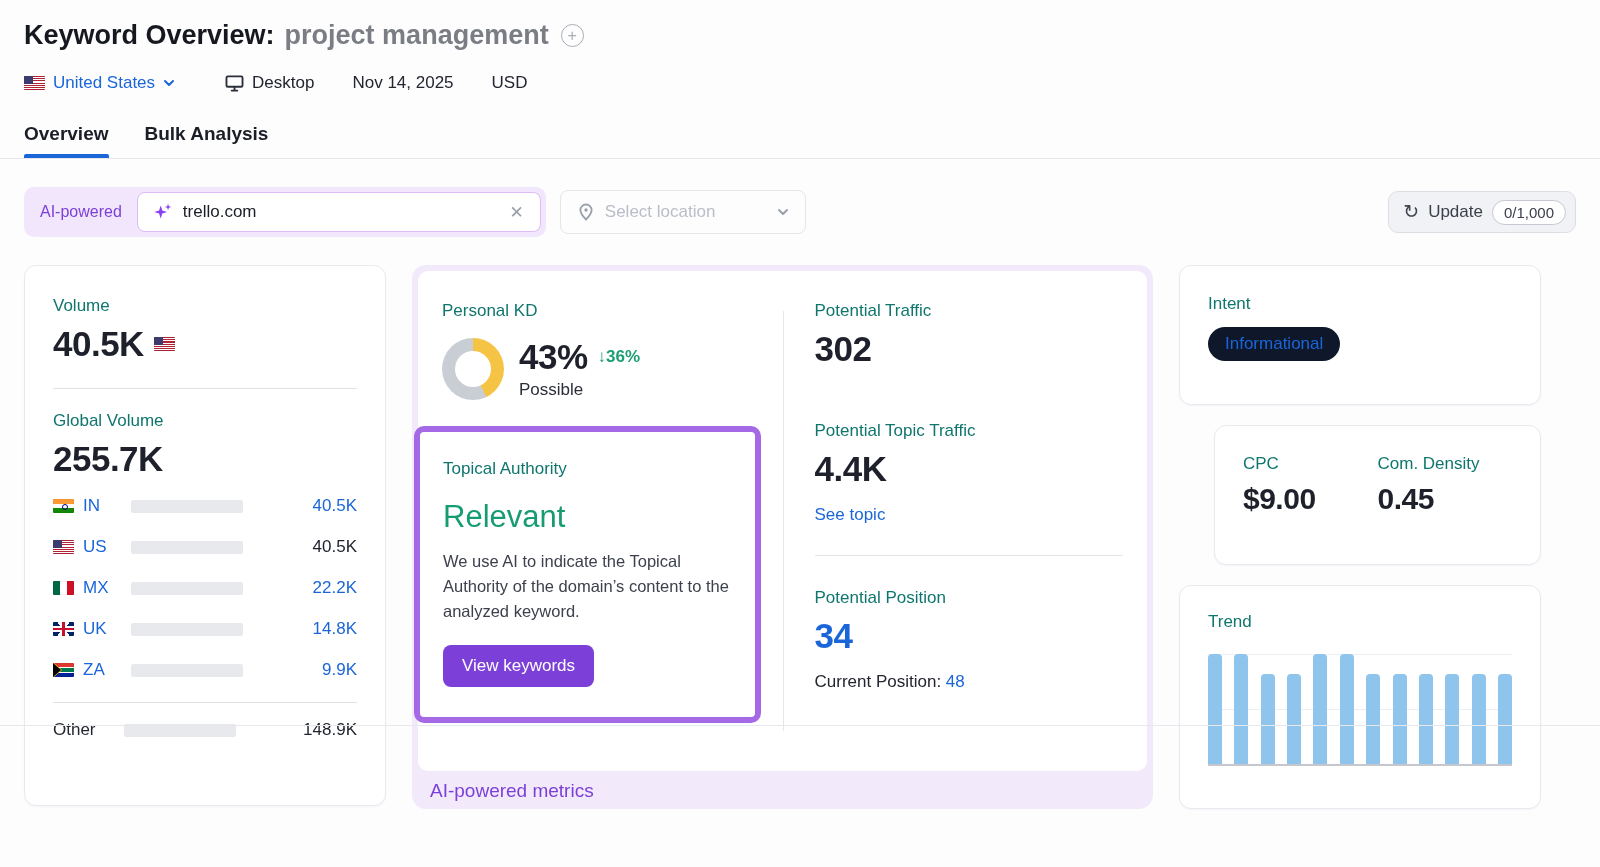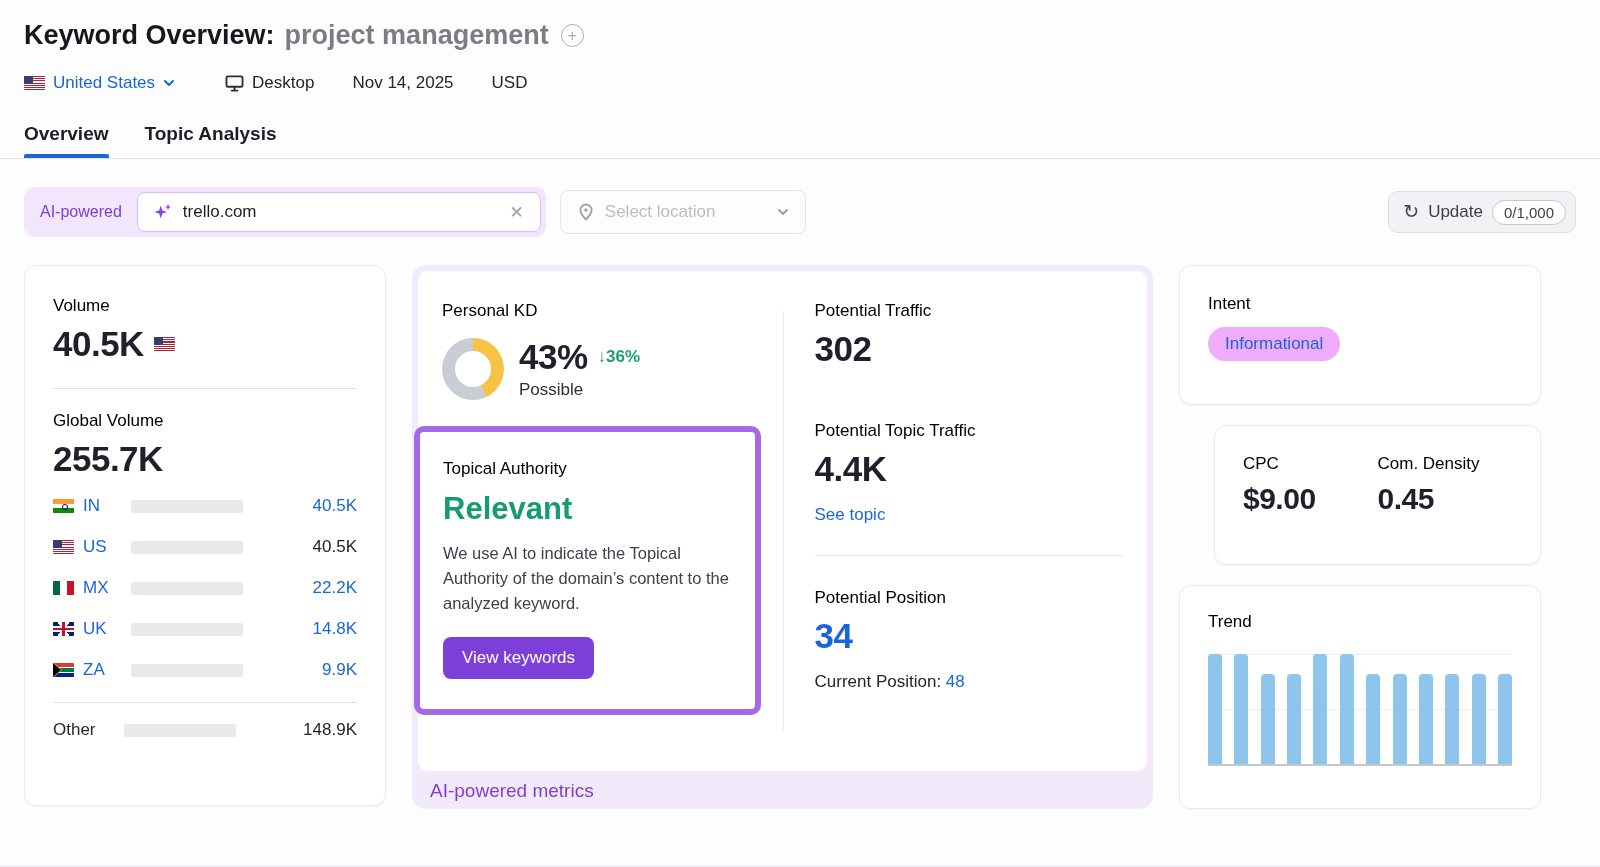--- a/index.html
+++ b/index.html
@@ -1,18 +1,18 @@
 <!DOCTYPE html>
 <html><head>
 <meta charset="utf-8">
 <style>
   * { margin:0; padding:0; box-sizing:border-box; }
   html,body { width:1600px; height:867px; background:#fdfdfe; font-family:"Liberation Sans", sans-serif; color:#22242e; overflow:hidden; }
 
-  .page { width:1600px; height:867px; position:relative; }
+  .page { width:1600px; height:726px; position:relative; }
 
   
   .header { padding:20px 24px 0 24px; }
   .title-row { display:flex; align-items:center; gap:10px; }
   .title-main { font-size:27px; font-weight:700; color:#16181f; }
   .title-keyword { font-size:27px; font-weight:600; color:#7b7d85; }
   .plus-circle { width:23px; height:23px; border:1.5px solid #a9adb5; border-radius:50%; color:#a9adb5; display:flex; align-items:center; justify-content:center; font-size:16px; line-height:1; margin-left:2px; }
   .meta-row { display:flex; align-items:center; margin-top:22px; font-size:17px; color:#23252f; }
   .meta-item { display:flex; align-items:center; gap:8px; }
   .country-select { color:#1a66d9; cursor:pointer; display:flex; align-items:center; gap:8px; }
@@ -64,21 +64,21 @@
   .refresh-icon { font-size:19px; color:#41454f; line-height:1; transform:translateY(-1px); }
   .update-label { font-size:17px; color:#3c404b; }
   .update-count { background:#fff; border:1px solid #c6c9d2; border-radius:999px; padding:3px 11px; font-size:15px; color:#3c404b; }
 
   
   .main { display:flex; gap:26px; padding:28px 24px 0 24px; align-items:flex-start; }
   .card { background:#fff; border:1px solid #e9eaef; border-radius:12px; box-shadow:0 1px 2px rgba(20,24,40,.04); }
 
   
   .volume-card { width:362px; height:541px; padding:30px 28px; }
-  .metric-label { font-size:17px; color:#000000; }
+  .metric-label { font-size:17px; color:#0f766e; }
   .metric-big { font-size:35px; font-weight:700; color:#1e212b; margin-top:8px; letter-spacing:-0.5px; display:flex; align-items:center; gap:10px; }
   .vol-divider { height:1px; background:#dfe1e6; margin:24px 0 22px 0; }
   .country-row { display:flex; align-items:center; margin-top:13px; height:28px; }
   .country-code { color:#1a66d9; font-size:17px; width:34px; margin-left:9px; }
   .bar-track { width:112px; height:13px; background:#e7e9ed; border-radius:2px; margin-left:14px; overflow:hidden; }
   .bar-fill { height:100%; background:#35b6f6; border-radius:2px 0 0 2px; }
   .bar-fill.dark { background:#1767c9; }
   .country-val { flex:1; text-align:right; font-size:17px; color:#1a66d9; }
   .country-val.dark { color:#1e212b; }
   .other-label { font-size:17px; color:#23252f; width:57px; }
@@ -93,36 +93,36 @@
 
   .kd-row { display:flex; align-items:center; gap:15px; margin-top:16px; }
   .donut { width:62px; height:62px; border-radius:50%; position:relative; flex:none; }
   .donut::after { content:""; position:absolute; inset:13px; background:#fff; border-radius:50%; }
   .kd-nums .kd-line { display:flex; align-items:center; gap:10px; }
   .kd-pct { font-size:35px; font-weight:700; color:#1e212b; letter-spacing:-0.5px; }
   .kd-delta { font-size:17px; color:#1d9e73; font-weight:600; }
   .kd-status { font-size:17px; color:#2c2f3a; margin-top:3px; }
 
   .ta-box { border:6px solid #a569e6; border-radius:10px; background:#fff; margin:26px -14px 0 -28px; padding:27px 24px 30px 23px; }
-  .ta-value { font-size:31px; font-weight:700; color:#169c72; margin-top:12px; }
+  .ta-value { font-size:31px; font-weight:400; color:#169c72; margin-top:20px; }
   .ta-desc { font-size:16.5px; line-height:1.5; color:#3d414d; margin-top:14px; max-width:300px; }
   .ta-btn { display:inline-block; margin-top:22px; background:#7c40d8; color:#fff; border:none; border-radius:8px; font-size:17px; font-family:inherit; padding:11px 19px; cursor:pointer; }
 
   .pot-block { }
   .pot-gap { margin-top:52px; }
   .see-topic { display:inline-block; color:#1a66d9; font-size:17px; margin-top:16px; cursor:pointer; }
   .pot-divider { height:1px; background:#e2e4e8; margin:30px 0 32px 0; }
   .pot-pos-val { color:#1a66d9; }
   .cur-pos { font-size:17px; color:#23252f; margin-top:16px; }
   .cur-pos b { color:#1a66d9; font-weight:400; }
 
   
   .right-col { width:362px; display:flex; flex-direction:column; gap:20px; }
   .intent-card { height:140px; padding:28px 28px; }
-  .intent-pill { display:inline-block; margin-top:13px; background:#f0abfc; color:#1a66d9; font-size:17px; border-radius:999px; padding:7px 17px; }
+  .intent-pill { display:inline-block; margin-top:13px; background:#0f172a; color:#1a66d9; font-size:17px; border-radius:999px; padding:7px 17px; }
   .cpc-card { height:140px; padding:28px 28px; display:flex;margin-left:35px; }
   .cpc-col { width:50%; }
   .cpc-val { font-size:30px; font-weight:700; color:#1e212b; margin-top:8px; letter-spacing:-0.5px; }
   .trend-card { height:224px; padding:26px 28px; }
   .trend-chart { position:relative; height:112px; margin-top:22px; border-bottom:2px solid #c6c8cd; }
   .gridline { position:absolute; left:0; right:0; height:1px; background:#eceef1; }
   .trend-bars { position:absolute; inset:0; display:flex; align-items:flex-end; justify-content:space-between; }
   .trend-bar { width:14px; background:#8fc4ec; border-radius:4px 4px 0 0; }
 
   .bottom-line { position:absolute; left:0; right:0; bottom:0; height:1px; background:#e6e8ec; }
@@ -155,21 +155,21 @@
             <path d="M7 16.5h6M10 13v3.5" stroke="#2b2f3a" stroke-width="2" stroke-linecap="round"></path>
           </svg>
         <span>Desktop</span>
       </span>
       <span class="meta-item meta-gap">Nov 14, 2025</span>
       <span class="meta-item meta-gap">USD</span>
     </div>
 
     <div class="tabs">
       <div class="tab active">Overview</div>
-      <div class="tab">Topic Analysis</div>
+      <div class="tab">Bulk Analysis</div>
     </div>
     <div class="tabs-divider"></div>
   </div>
 
   <div class="controls">
     <div class="ai-wrap">
       <span class="ai-label">AI-powered</span>
       <div class="domain-box">
         <svg class="sparkle" viewBox="0 0 24 24">
           <path d="M9.5 5l1.7 5.3L16.5 12l-5.3 1.7L9.5 19l-1.7-5.3L2.5 12l5.3-1.7z" fill="#8a3ff0"></path>

